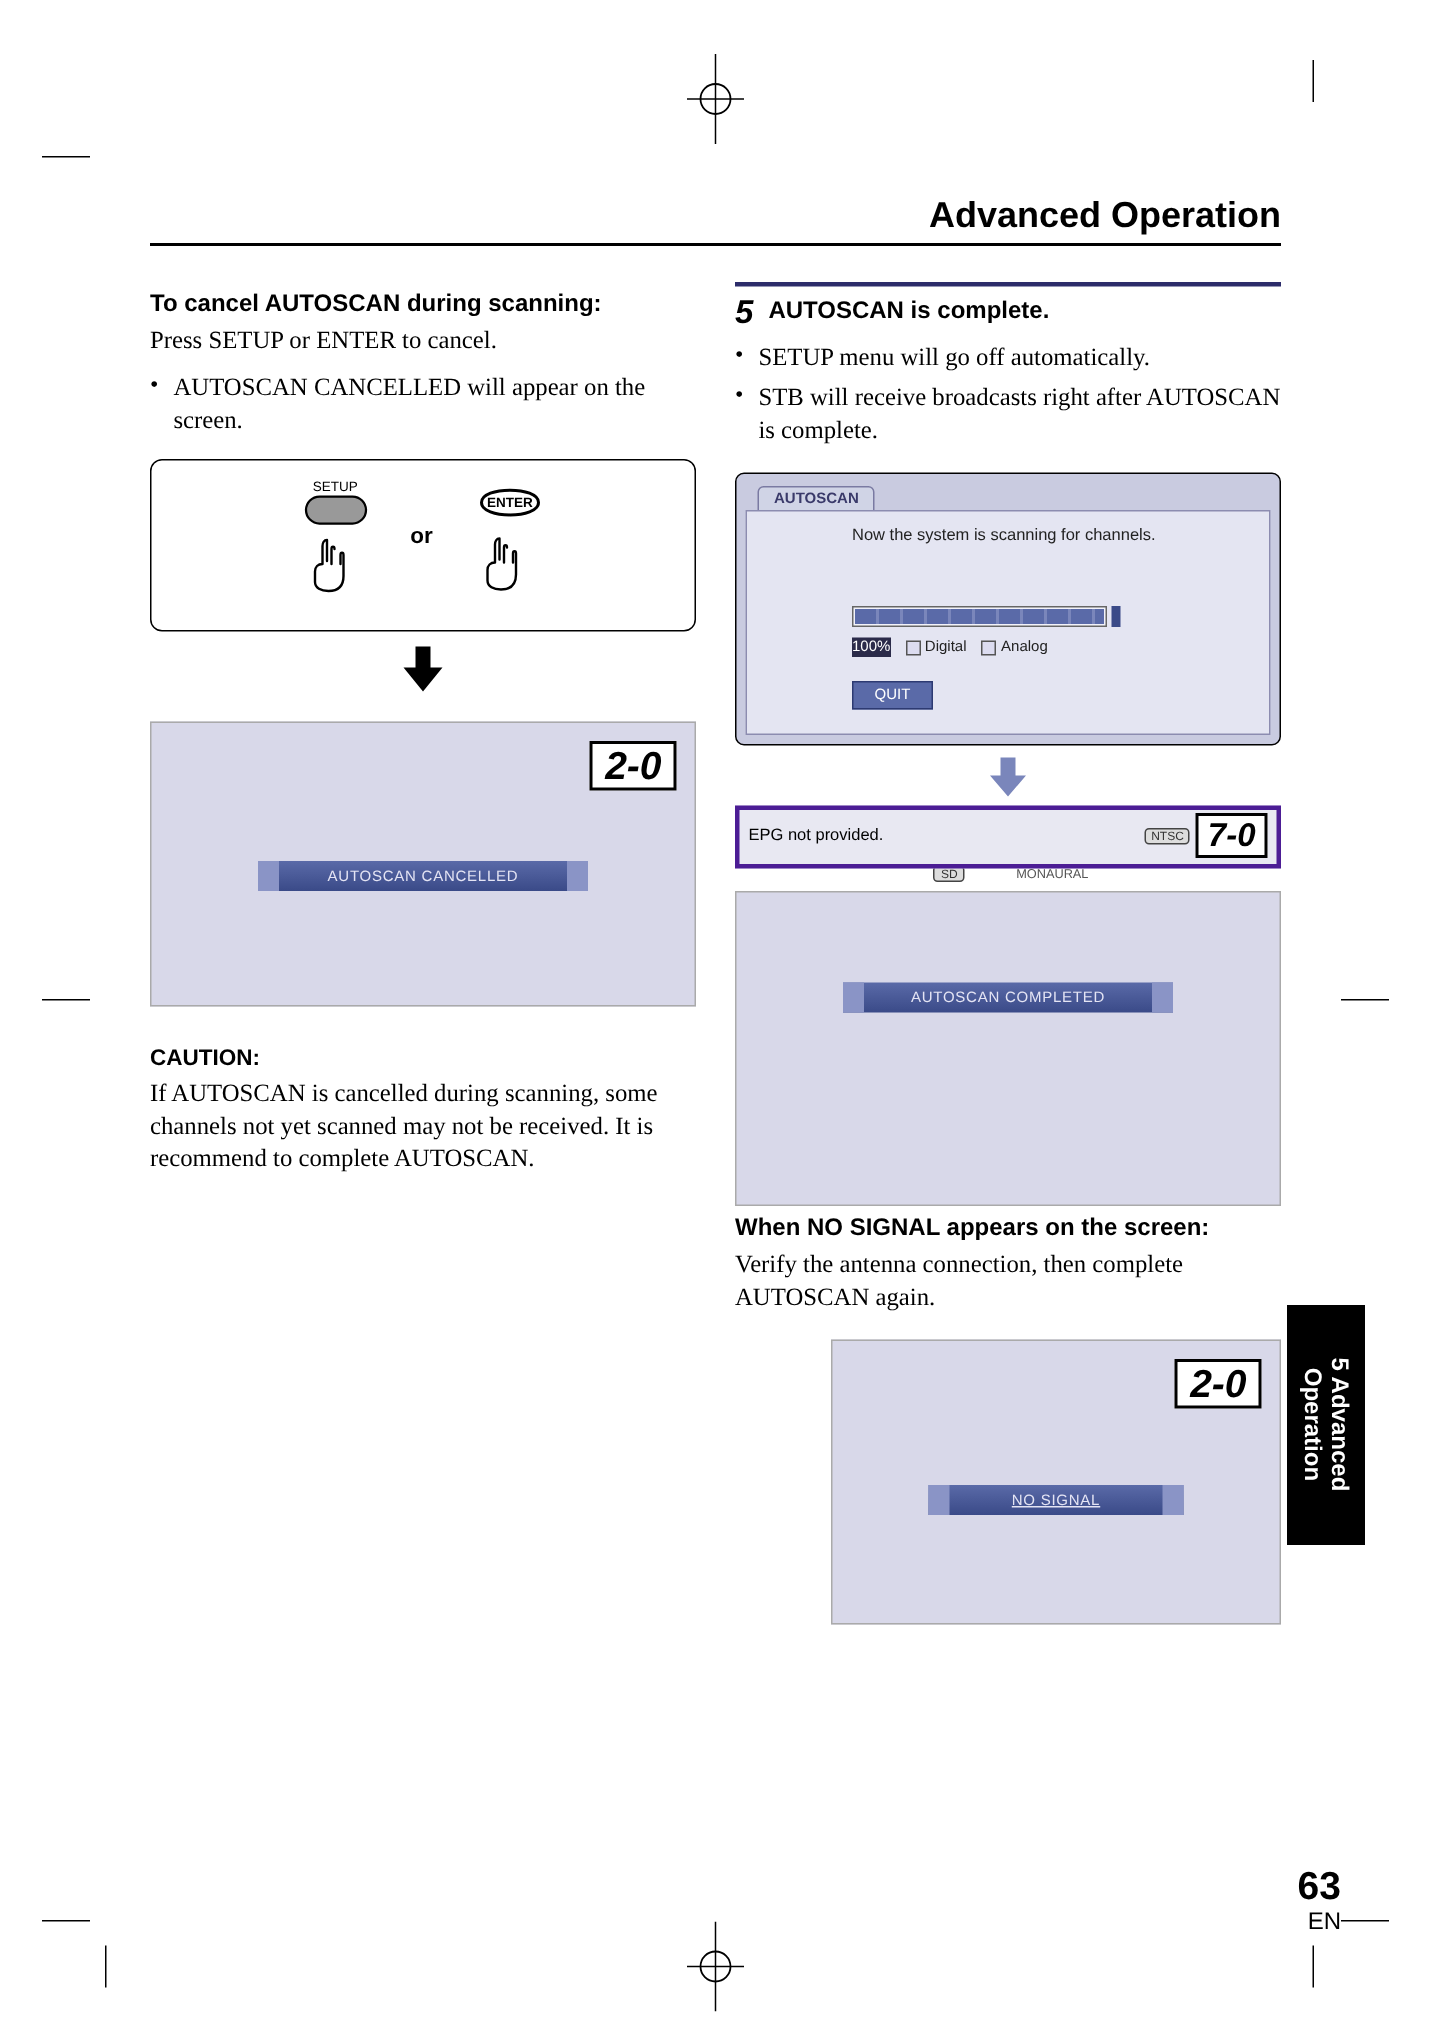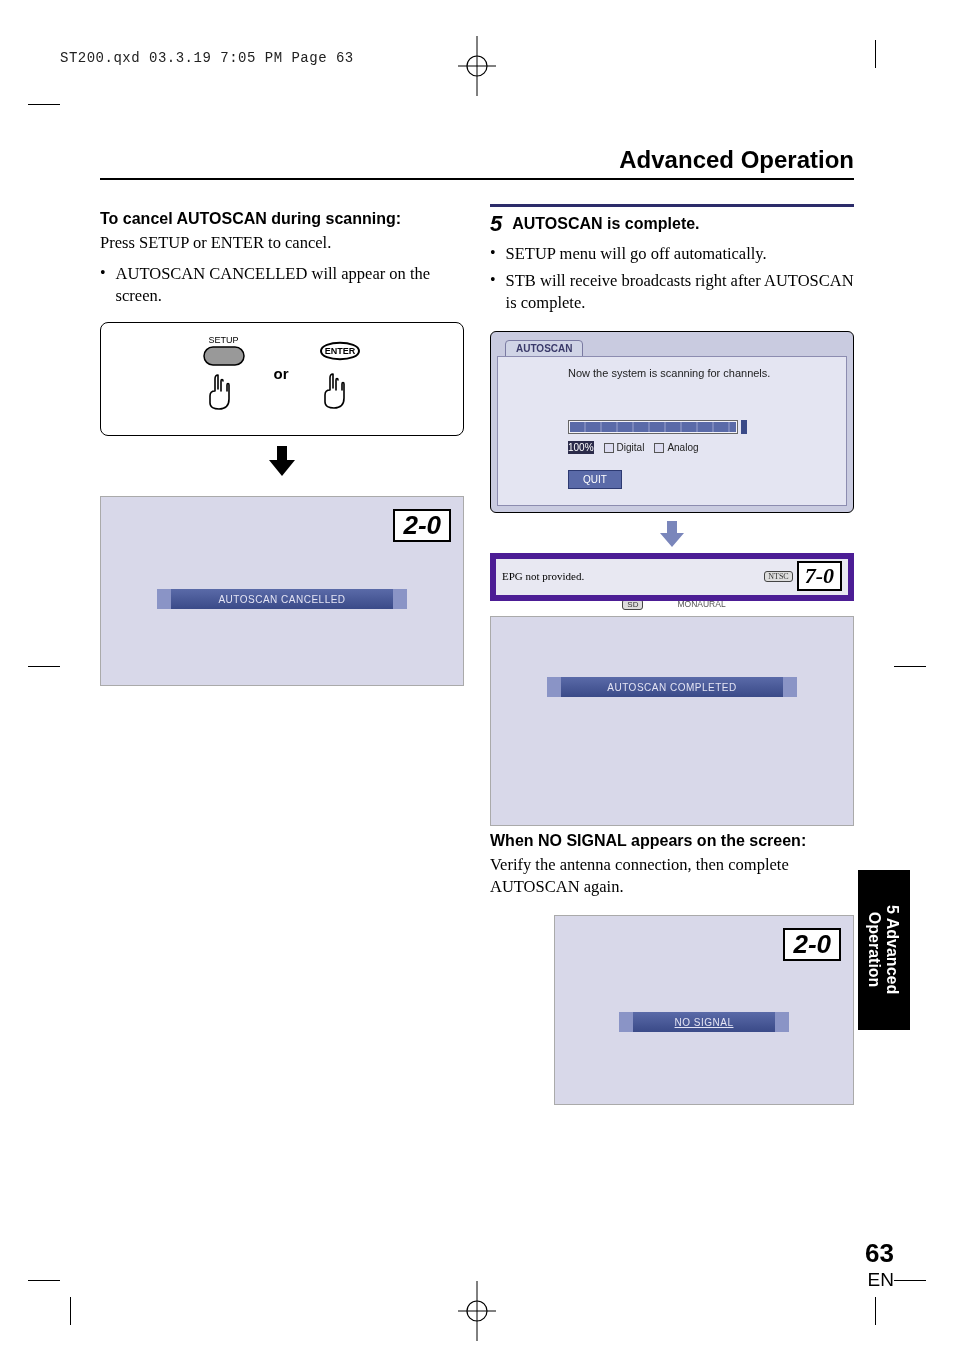--- a/index.html
+++ b/index.html
@@ -134,21 +134,21 @@
     font-style: italic;
     font-size: 26px;
     padding: 0 8px;
     line-height: 1.1;
   }
   .osd-banner {
     position: absolute;
     left: 50%;
     transform: translateX(-50%);
     top: 92px;
-    width: 250px;
+    width: 220px;
     height: 20px;
     background: linear-gradient(#5a6aa8, #3a4a88);
     color: #e4e4f4;
     font-family: Arial, sans-serif;
     font-size: 10px;
     letter-spacing: 0.5px;
     display: flex;
     align-items: center;
     justify-content: center;
   }
@@ -230,23 +230,23 @@
     color: #fff;
     font-family: Arial, sans-serif;
     font-size: 10px;
     padding: 3px 14px;
     border: 1px solid #2d3a72;
   }
   .arrow-down2 {
     display:block; margin: 6px auto 4px auto;
   }
   .epg-row {
-    border: 6px solid #4c1d95;
+    border: 3px solid #4c1d95;
     background: #e8e8f2;
-    font-family: Liberation Serif, serif;
+    font-family: Liberation Sans, sans-serif;
     font-size: 11px;
     padding: 2px 6px 4px 6px;
     display: flex;
     align-items: center;
     position: relative;
   }
   .epg-row .ch-box2 {
     margin-left: auto;
     border: 2px solid #000;
     background: #fff;
@@ -297,30 +297,29 @@
     text-align: center;
   }
   .page-num {
     position: absolute;
     right: 60px;
     bottom: 60px;
     text-align: right;
     font-family: Arial, sans-serif;
   }
   .page-num .n { font-size: 26px; font-weight: bold; display:block; }
-  .page-num .lang { font-size: 19px; }
+  .page-num .lang { font-size: 16px; }
   .tri-up { font-size: 13px; vertical-align: 1px;}
   .tri-down { font-size: 13px; vertical-align: -1px;}
 </style>
 </head>
 <body>
 
 <div class="page">
 
-  <div class="print-header">ST200.qxd  03.3.19 7:05 PM  Page 63</div>
 
   <div class="reg-mark" style="top:36px;">
     <svg width="38" height="60" viewBox="0 0 38 60">
       <circle cx="19" cy="30" r="10" fill="none" stroke="#000" stroke-width="1.2"></circle>
       <line x1="19" y1="0" x2="19" y2="60" stroke="#000" stroke-width="1"></line>
       <line x1="0" y1="30" x2="38" y2="30" stroke="#000" stroke-width="1"></line>
       <path d="M13 24 L25 24 L25 36 L13 36 Z" fill="none" stroke="#000" stroke-width="0"></path>
       <path d="M11 22 L27 22 L19 38 Z" fill="none" stroke="#000" stroke-width="0"></path>
     </svg>
   </div>
@@ -388,20 +387,24 @@
 
       <div class="tv-screen">
         <div class="ch-box">2-0</div>
         <div class="osd-banner">
           <span class="bar-left"></span>
           <span>AUTOSCAN CANCELLED</span>
           <span class="bar-right"></span>
         </div>
       </div>
 
+      <div class="caution-block">
+        <div class="h-bold" style="font-size:15px;">CAUTION:</div>
+        <p class="body-text">If AUTOSCAN is cancelled during scanning, some channels not yet scanned may not be received. It is recommend to complete AUTOSCAN.</p>
+      </div>
     </div>
 
     <div class="col col-right">
       <hr class="step-rule">
       <div class="step-row">
         <span class="step-num">5</span>
         <span class="h-bold" style="margin:0;">AUTOSCAN is complete.</span>
       </div>
       <div class="bullet-row">
         <span class="bullet-dot">•</span>

